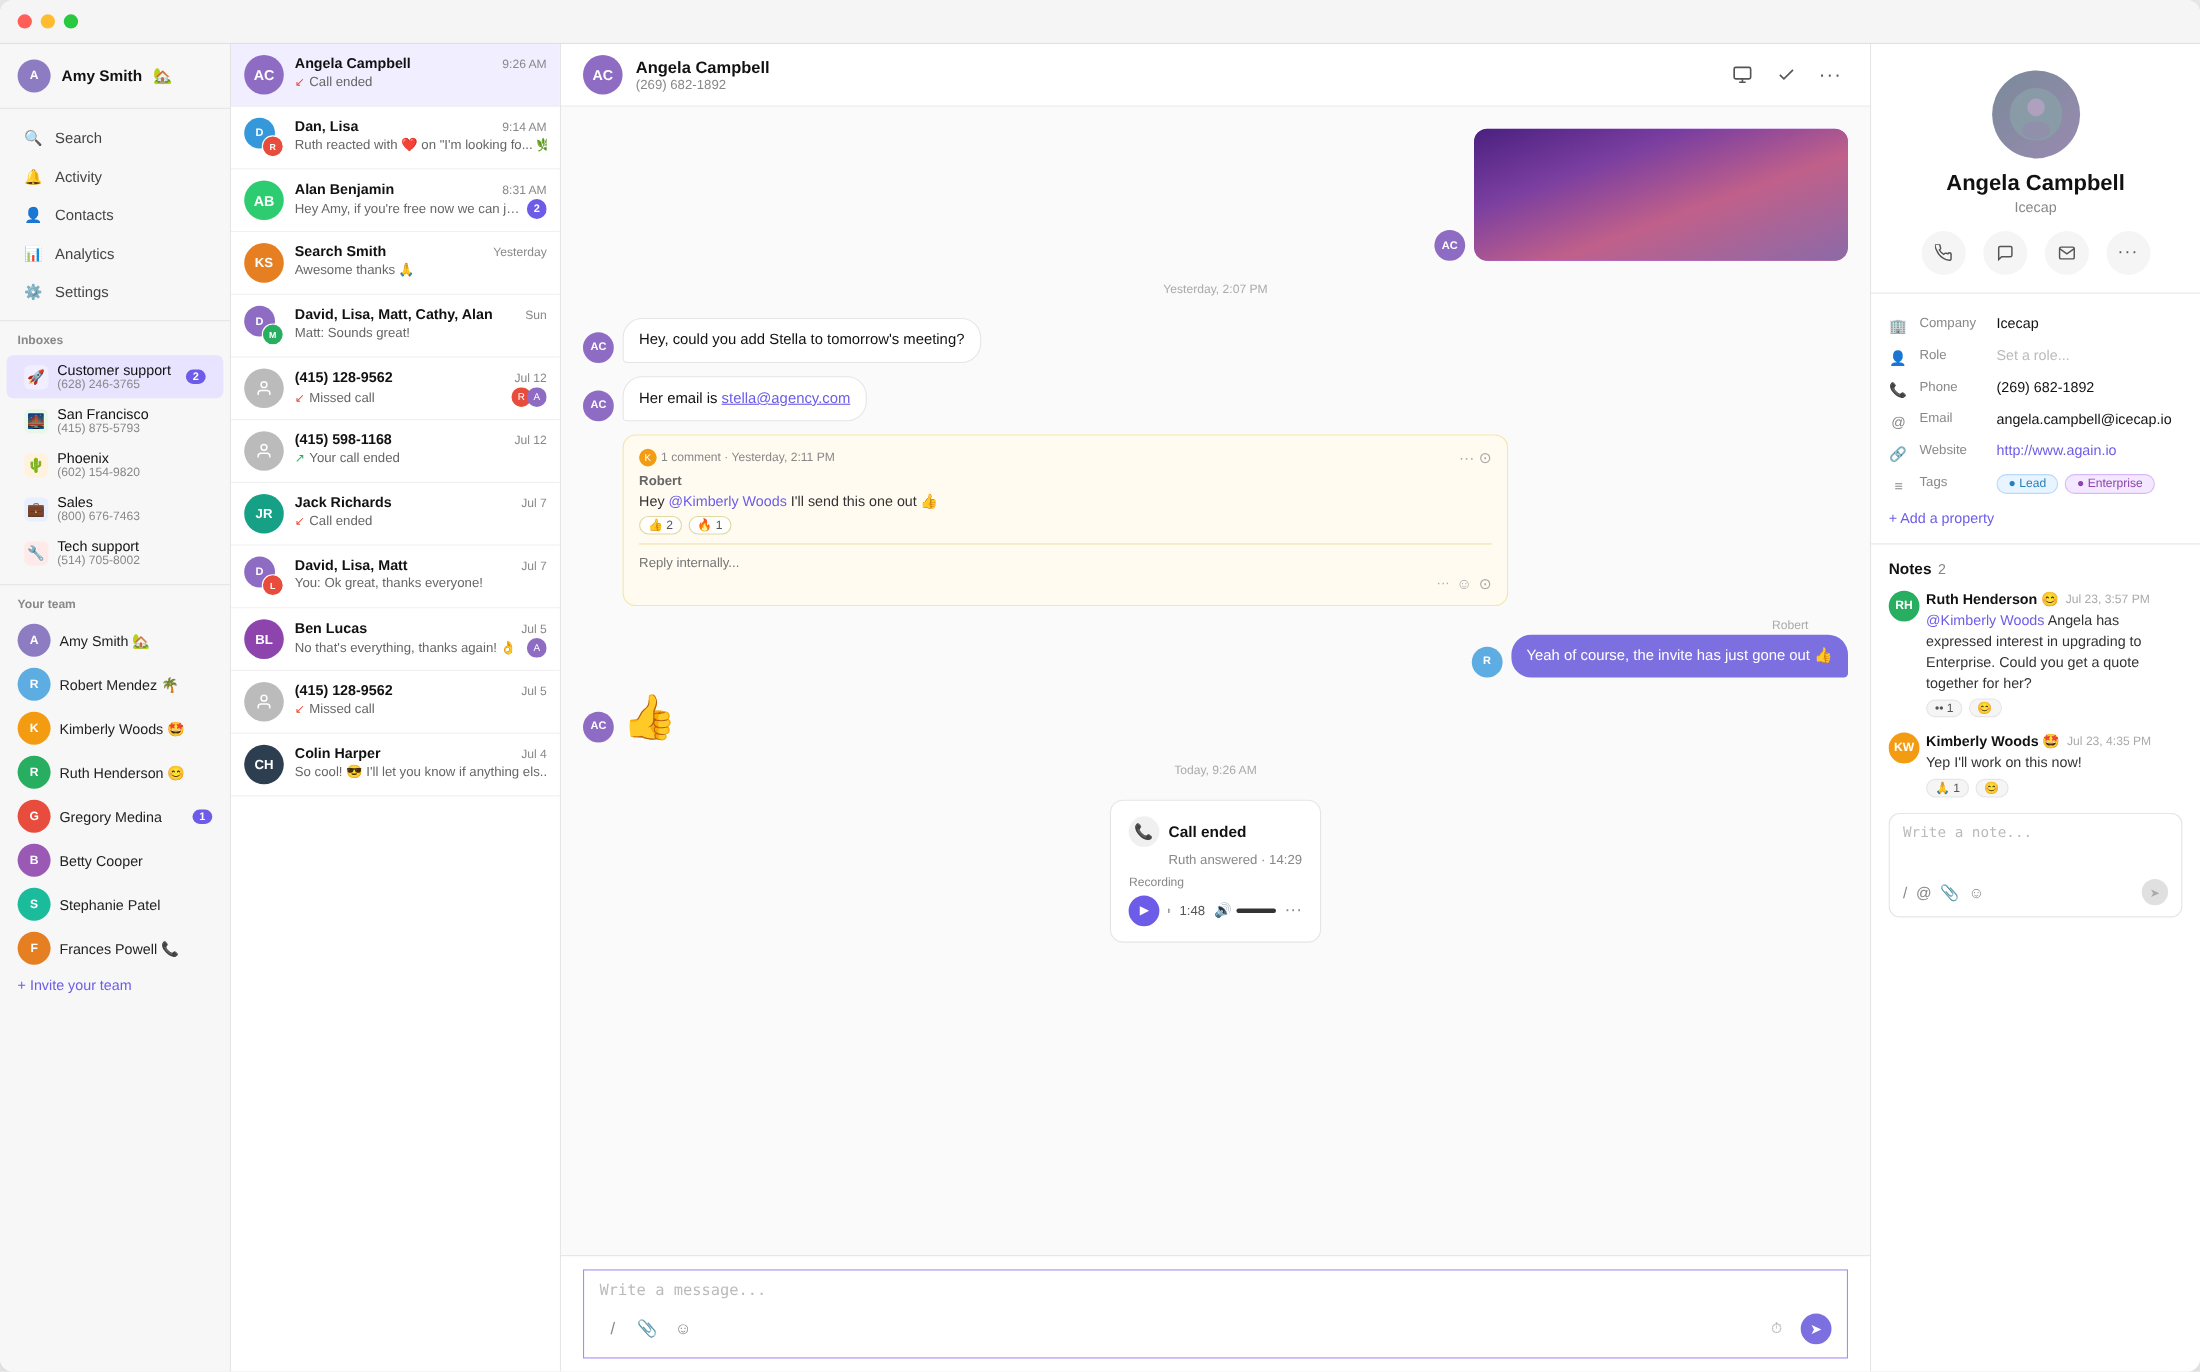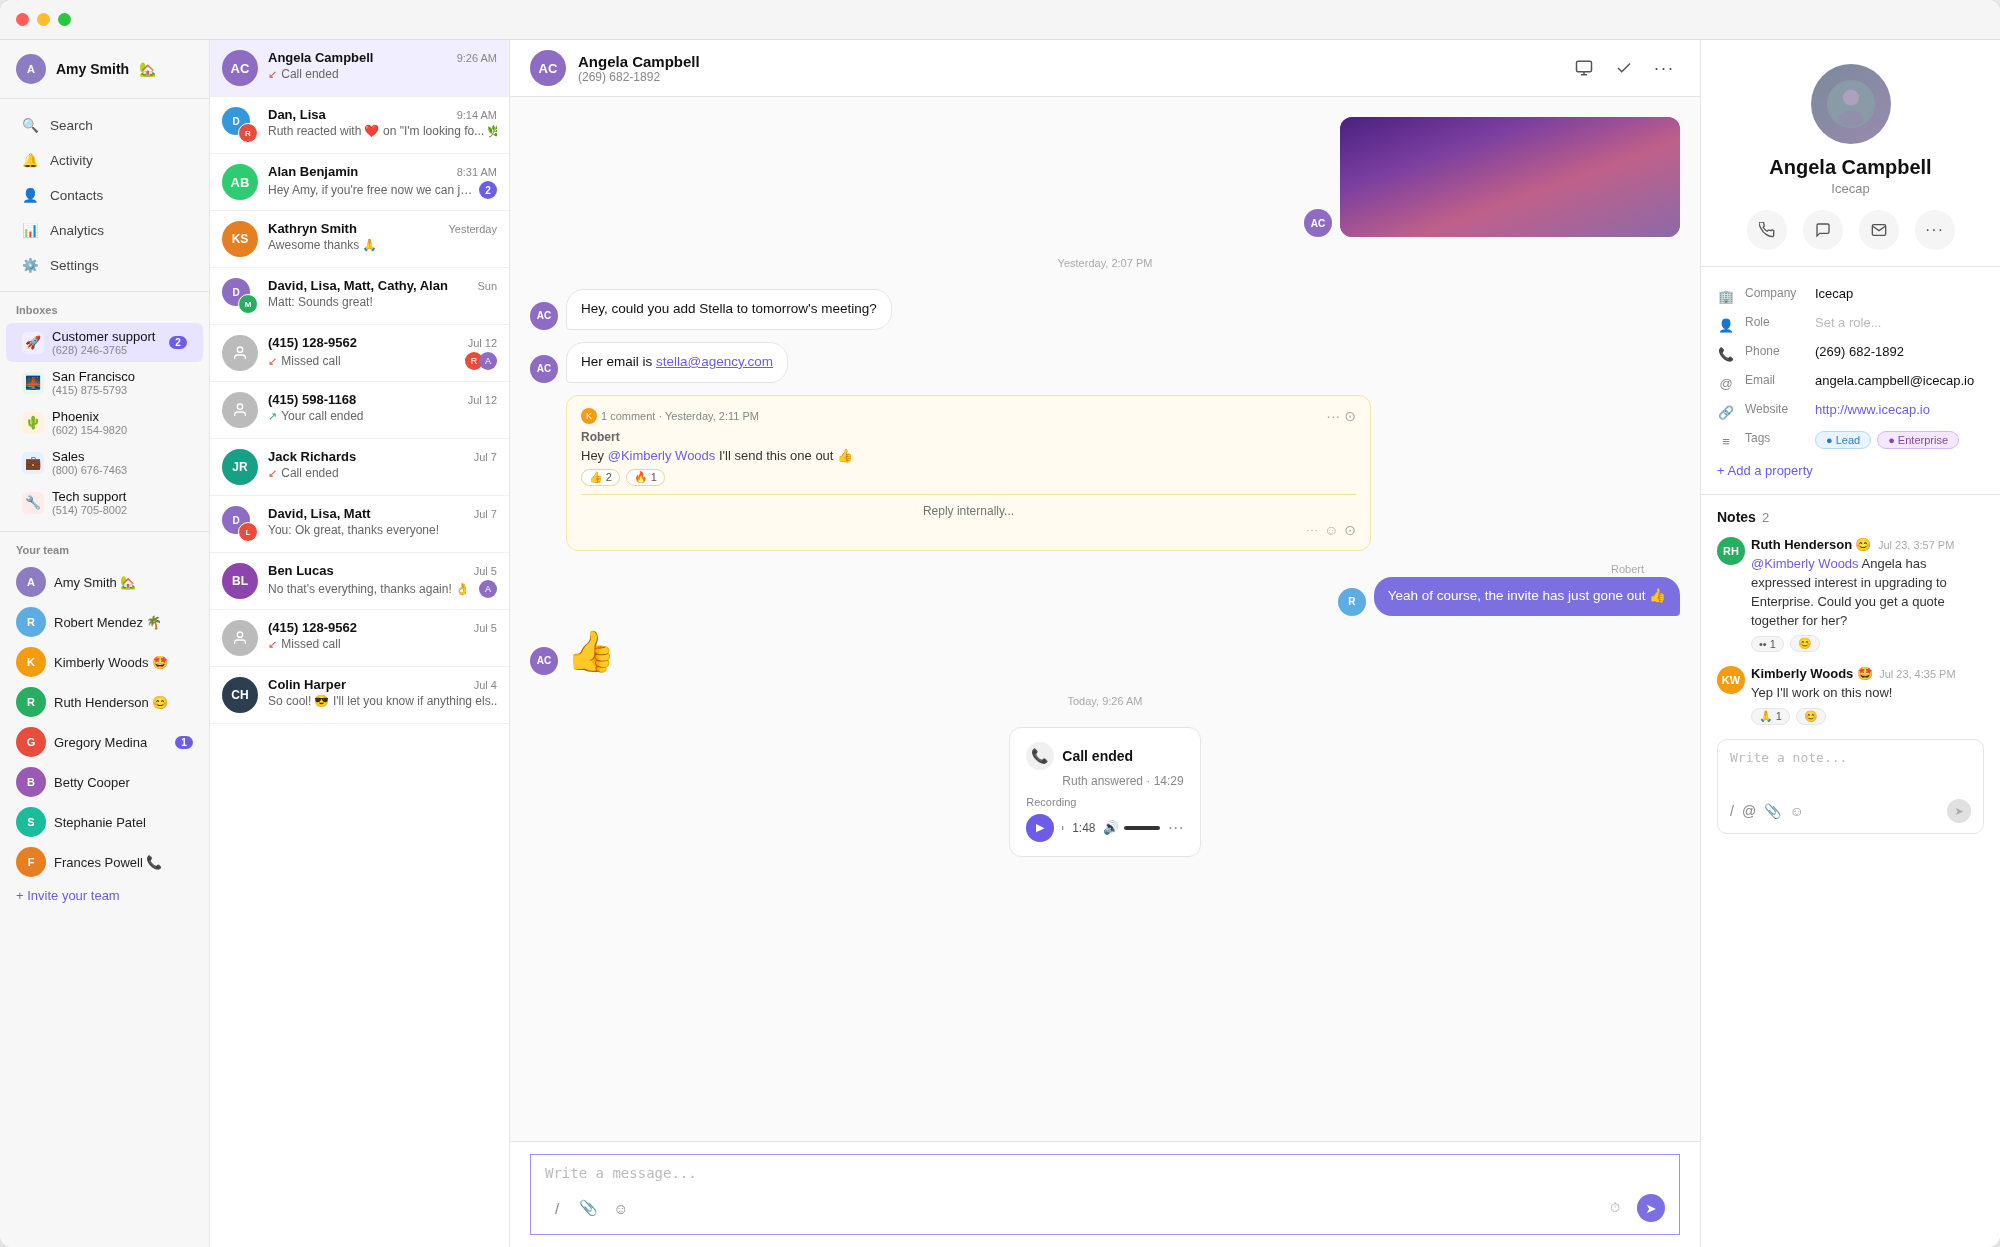--- a/index.html
+++ b/index.html
@@ -84,21 +84,21 @@
     .hero-image-content { width: 100%; height: 100%; background: linear-gradient(160deg, #4a2080 0%, #7b3fa0 30%, #c0608a 60%, #8b6aa8 100%); border-radius: 12px; }
 
     .internal-comment { background: #fffbf0; border: 1px solid #f5e6a3; border-radius: 12px; padding: 12px 14px; max-width: 70%; margin-left: 36px; }
     .internal-header { display: flex; justify-content: space-between; align-items: center; margin-bottom: 6px; }
     .internal-count { font-size: 11px; color: #888; display: flex; align-items: center; gap: 4px; }
     .internal-author { font-size: 12px; font-weight: 600; color: #666; margin-bottom: 4px; }
     .internal-text { font-size: 13px; color: #333; }
     .internal-reactions { display: flex; gap: 6px; margin-top: 6px; font-size: 12px; }
     .reaction-pill { background: #fff; border: 1px solid #e0d8a0; border-radius: 10px; padding: 1px 7px; font-size: 11px; color: #555; cursor: pointer; }
     .internal-reply-input { margin-top: 8px; border-top: 1px solid #f0e0a0; padding-top: 8px; }
-    .internal-reply-input input { width: 100%; border: none; background: transparent; font-size: 12px; color: #888; outline: none; text-align: center; }
+    .internal-reply-input input { width: 100%; border: none; background: transparent; font-size: 12px; color: #888; outline: none; }
     .internal-reply-actions { display: flex; align-items: center; gap: 6px; margin-top: 4px; justify-content: flex-end; }
 
     .call-ended-card { background: #fff; border: 1px solid #e5e5e5; border-radius: 12px; padding: 14px 16px; max-width: 360px; margin: 0 auto; }
     .call-ended-header { display: flex; align-items: center; gap: 8px; margin-bottom: 4px; }
     .call-icon { width: 28px; height: 28px; border-radius: 50%; background: #f0f0f0; display: flex; align-items: center; justify-content: center; font-size: 14px; }
     .call-title { font-weight: 600; font-size: 14px; color: #111; }
     .call-sub { font-size: 12px; color: #888; margin-left: 36px; margin-bottom: 8px; }
     .recording-label { font-size: 11px; color: #888; margin-bottom: 6px; }
     .audio-player { display: flex; align-items: center; gap: 8px; }
     .play-btn { width: 28px; height: 28px; border-radius: 50%; background: #6c5ce7; display: flex; align-items: center; justify-content: center; color: #fff; cursor: pointer; font-size: 11px; flex-shrink: 0; border: none; }
@@ -331,21 +331,21 @@
               <span style="flex:1;overflow:hidden;text-overflow:ellipsis;white-space:nowrap;">Hey Amy, if you're free now we can ju...</span>
               <div class="conv-badge">2</div>
             </div>
           </div>
         </div>
 
         <div class="conv-item">
           <div class="conv-avatar" style="background:#e67e22;font-size:12px;">KS</div>
           <div class="conv-content">
             <div class="conv-header">
-              <span class="conv-name">Kathryn Smith</span>
+              <span class="conv-name">Search Smith</span>
               <span class="conv-time">Yesterday</span>
             </div>
             <div class="conv-preview">Awesome thanks 🙏</div>
           </div>
         </div>
 
         <div class="conv-item">
           <div class="conv-avatar-group">
             <div class="conv-avatar-main" style="background:#8e6cc3;">D</div>
             <div class="conv-avatar-sub" style="background:#27ae60;">M</div>
@@ -660,21 +660,21 @@
           <span class="info-value">(269) 682-1892</span>
         </div>
         <div class="info-row">
           <span class="info-icon">@</span>
           <span class="info-label">Email</span>
           <span class="info-value">angela.campbell@icecap.io</span>
         </div>
         <div class="info-row">
           <span class="info-icon">🔗</span>
           <span class="info-label">Website</span>
-          <span class="info-value link">http://www.icecap.io</span>
+          <span class="info-value link">http://www.again.io</span>
         </div>
         <div class="info-row">
           <span class="info-icon">≡</span>
           <span class="info-label">Tags</span>
           <div class="tags-row">
             <span class="tag tag-lead">● Lead</span>
             <span class="tag tag-enterprise">● Enterprise</span>
           </div>
         </div>
         <div class="add-property">+ Add a property</div>

